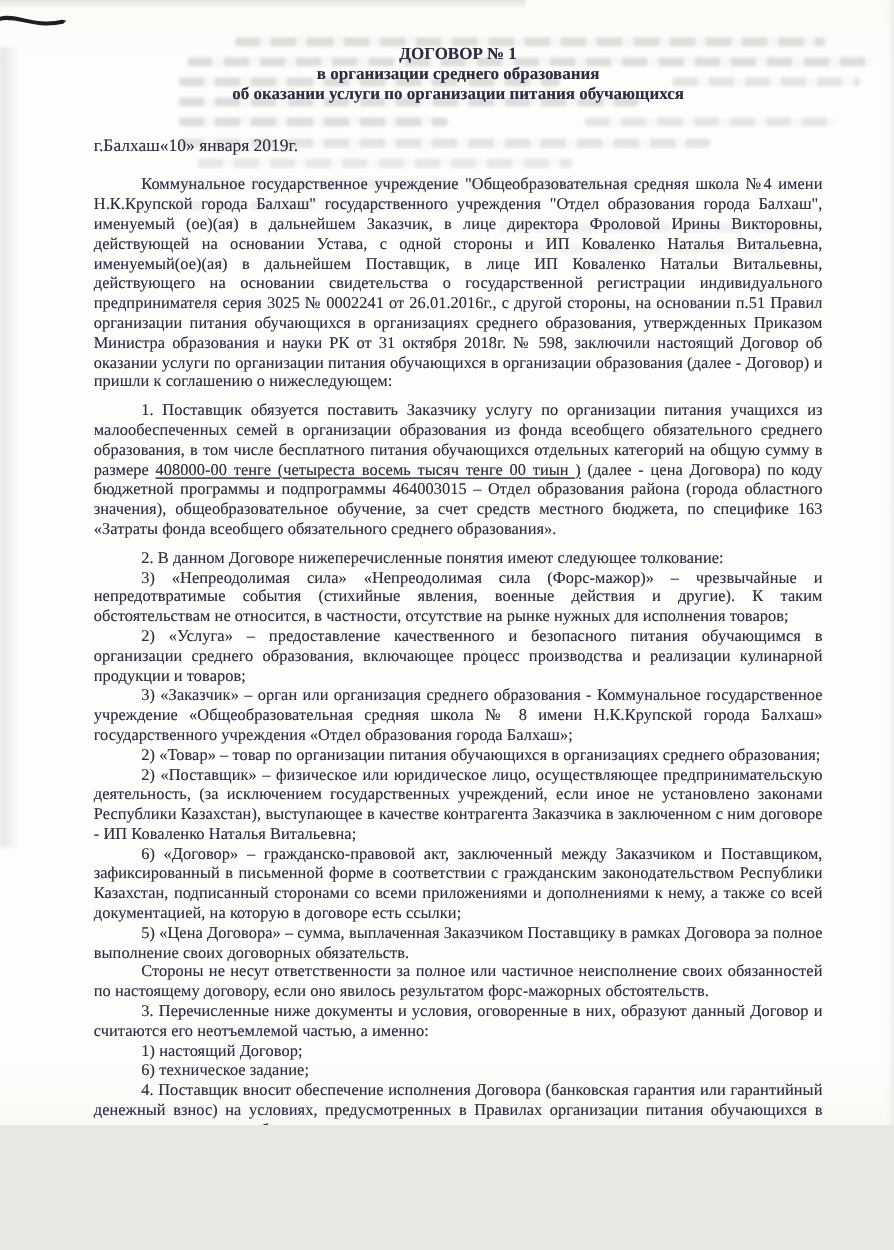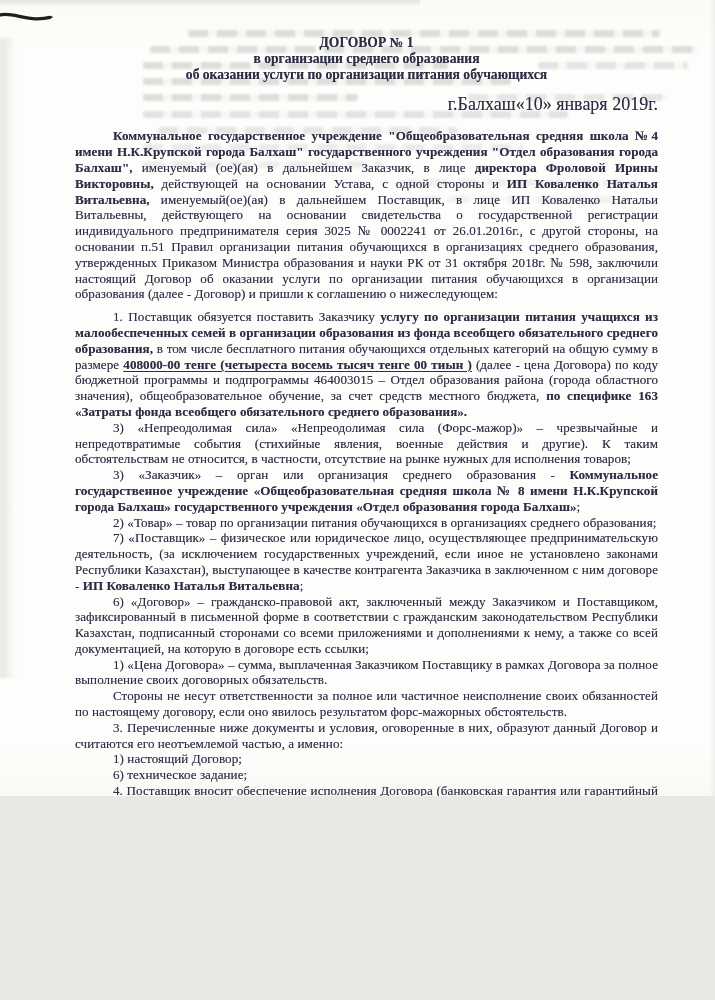--- a/index.html
+++ b/index.html
@@ -1,18 +1,18 @@
 <!DOCTYPE html>
 <html><head>
 <meta charset="utf-8">
 <style>
   html, body { margin: 0; padding: 0; background: #e8e8e5; }
   .page {
     position: relative;
-    width: 715px; height: 796px;
+    width: 715px; height: 900px;
     margin: 0 auto;
     background: linear-gradient(180deg, #fafaf7 0%, #fdfdfb 6%, #fdfdfb 94%, #f9f9f6 100%);
     overflow: hidden;
     font-family: "Liberation Serif", "DejaVu Serif", serif;
     color: #2d2d45;
   }
   
   .edge-left {
     position: absolute; left: 0; top: 38px; width: 16px; height: 640px;
     background: linear-gradient(to right, rgba(110,110,108,0.16), rgba(110,110,108,0));
@@ -37,33 +37,33 @@
     filter: blur(1.1px); z-index: 1;
   }
   
   .content { position: absolute; left: 75px; top: 0; width: 583px; z-index: 2; }
   .doc-title {
     margin-top: 35px; text-align: center;
     font-weight: bold; font-size: 13.6px; line-height: 15.8px;
     text-shadow: 0 0 0.5px rgba(45,45,69,0.55);
   }
   .dateline {
-    display: flex; justify-content: flex-end;
-    margin-top: 12px; font-size: 18px;
+    display: flex; justify-content: flex-start;
+    margin-top: 28px; font-size: 14px;
     text-shadow: 0 0 0.5px rgba(45,45,69,0.45);
   }
   #doc-body { margin-top: 13px; }
   p.para {
     margin: 0; text-indent: 38px; text-align: justify;
     font-size: 13.1px; line-height: 15.8px;
     letter-spacing: 0.05px;
     text-shadow: 0 0 0.5px rgba(45,45,69,0.45);
   }
   p.para.gap { margin-top: 7px; }
-  .b { font-weight: bold; }
+  .b { font-weight: normal; }
   .u { text-decoration: underline; text-decoration-thickness: 1.4px; text-underline-offset: 2px; }
 </style>
 </head>
 <body>
 
 <div class="page">
 
   <div class="edge-top"></div>
   <div class="edge-left"></div>
   <div class="edge-right"></div>
@@ -92,26 +92,28 @@
       <div>в организации среднего образования</div>
       <div>об оказании услуги по организации питания обучающихся</div>
     </div>
     <div class="dateline">
       <span>г.Балхаш</span>
       <span>«10» января 2019г.</span>
     </div>
     <div id="doc-body">
         <p class="para"><span class="b">Коммунальное государственное учреждение "Общеобразовательная средняя школа №4 имени Н.К.Крупской города Балхаш" государственного учреждения "Отдел образования города Балхаш",</span><span> именуемый (ое)(ая) в дальнейшем Заказчик, в лице </span><span class="b">директора Фроловой Ирины Викторовны,</span><span> действующей на основании Устава, с одной стороны и </span><span class="b">ИП Коваленко Наталья Витальевна,</span><span> именуемый(ое)(ая) в дальнейшем Поставщик, в лице ИП Коваленко Натальи Витальевны, действующего на основании свидетельства о государственной регистрации индивидуального предпринимателя серия 3025 № 0002241 от 26.01.2016г., с другой стороны, на основании п.51 Правил организации питания обучающихся в организациях среднего образования, утвержденных Приказом Министра образования и науки РК от 31 октября 2018г. № 598, заключили  настоящий Договор об оказании услуги по организации питания обучающихся в организации образования (далее - Договор) и пришли к соглашению о нижеследующем:</span></p>
         <p class="para gap"><span>1. Поставщик обязуется поставить Заказчику </span><span class="b">услугу по организации питания учащихся из малообеспеченных семей в организации образования из фонда всеобщего обязательного среднего образования,</span><span> в том числе бесплатного питания обучающихся отдельных категорий на общую сумму в размере </span><span class="b u">408000-00 тенге (четыреста восемь тысяч тенге 00 тиын )</span><span> (далее - цена Договора) по коду бюджетной программы и подпрограммы 464003015  – Отдел образования района (города областного значения), общеобразовательное обучение, за счет средств местного бюджета, </span><span class="b">по специфике 163 «Затраты фонда всеобщего обязательного среднего образования».</span></p>
+        <p class="para gap"><span>2.  В данном Договоре нижеперечисленные понятия имеют следующее толкование:</span></p>
         <p class="para"><span>3) «Непреодолимая сила» «Непреодолимая сила (Форс-мажор)» – чрезвычайные и непредотвратимые события (стихийные явления, военные действия и другие). К таким обстоятельствам не относится, в частности, отсутствие на рынке нужных для исполнения товаров;</span></p>
+        <p class="para"><span>2) «Услуга» – предоставление качественного и безопасного питания обучающимся в организации среднего образования, включающее процесс производства и реализации кулинарной продукции и товаров;</span></p>
         <p class="para"><span>3) «Заказчик» – орган или организация среднего образования - </span><span class="b">Коммунальное государственное учреждение «Общеобразовательная средняя школа № 8 имени Н.К.Крупской города Балхаш» государственного учреждения «Отдел образования города Балхаш»</span><span>;</span></p>
         <p class="para"><span>2) «Товар» – товар по организации питания обучающихся в организациях среднего образования;</span></p>
-        <p class="para"><span>7) «Поставщик» – физическое или юридическое лицо, осуществляющее предпринимательскую деятельность, (за исключением государственных учреждений, если иное не установлено законами Республики Казахстан), выступающее в качестве контрагента Заказчика в заключенном с ним договоре - </span><span class="b">ИП Коваленко Наталья Витальевна</span><span>;</span></p>
+        <p class="para"><span>2) «Поставщик» – физическое или юридическое лицо, осуществляющее предпринимательскую деятельность, (за исключением государственных учреждений, если иное не установлено законами Республики Казахстан), выступающее в качестве контрагента Заказчика в заключенном с ним договоре - </span><span class="b">ИП Коваленко Наталья Витальевна</span><span>;</span></p>
         <p class="para"><span>6) «Договор» – гражданско-правовой акт, заключенный между Заказчиком и Поставщиком, зафиксированный в письменной форме в соответствии с гражданским законодательством Республики Казахстан, подписанный сторонами со всеми приложениями и дополнениями к нему, а также со всей документацией, на которую в договоре есть ссылки;</span></p>
-        <p class="para"><span>1) «Цена Договора» – сумма, выплаченная Заказчиком Поставщику в рамках Договора за полное выполнение своих договорных обязательств.</span></p>
+        <p class="para"><span>5) «Цена Договора» – сумма, выплаченная Заказчиком Поставщику в рамках Договора за полное выполнение своих договорных обязательств.</span></p>
         <p class="para"><span>Стороны не несут ответственности за полное или частичное неисполнение своих обязанностей по настоящему договору, если оно явилось результатом форс-мажорных обстоятельств.</span></p>
         <p class="para"><span>3. Перечисленные ниже документы и условия, оговоренные в них, образуют данный Договор и считаются его неотъемлемой частью, а именно:</span></p>
         <p class="para"><span>1) настоящий Договор;</span></p>
         <p class="para"><span>6) техническое задание;</span></p>
         <p class="para"><span>4. Поставщик вносит обеспечение исполнения Договора (банковская гарантия или гарантийный денежный взнос) на условиях, предусмотренных в Правилах организации питания обучающихся в организации среднего образования.</span></p>
       </div>
   </div>
 
 </div>
 

